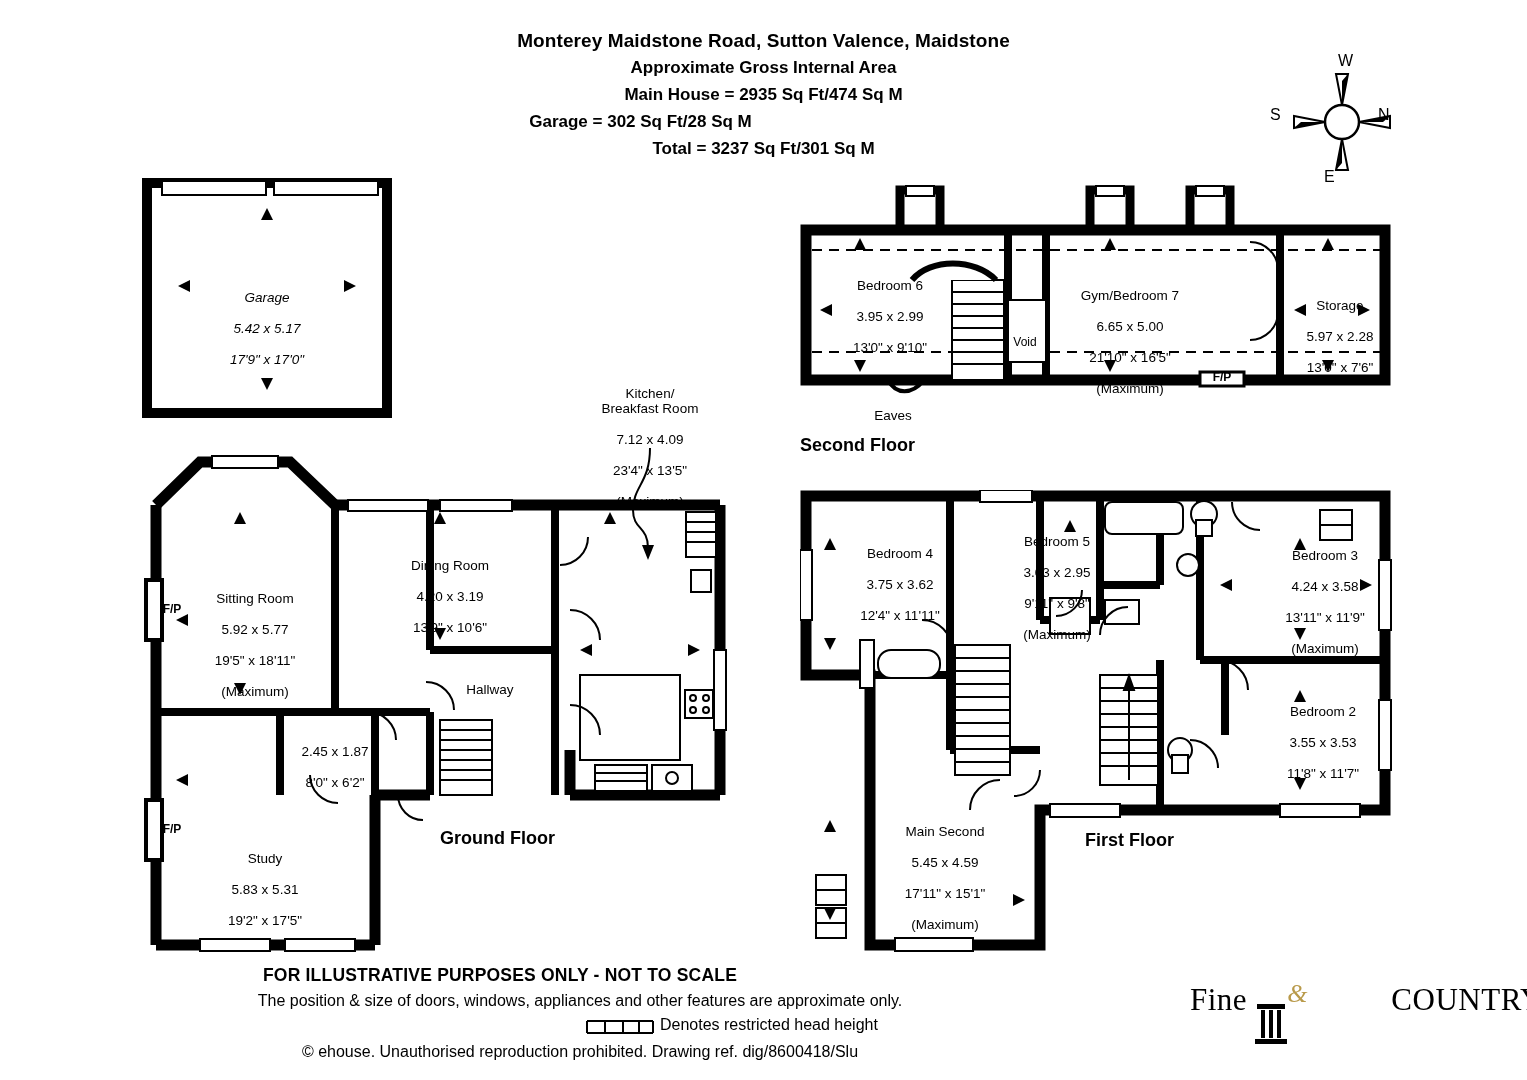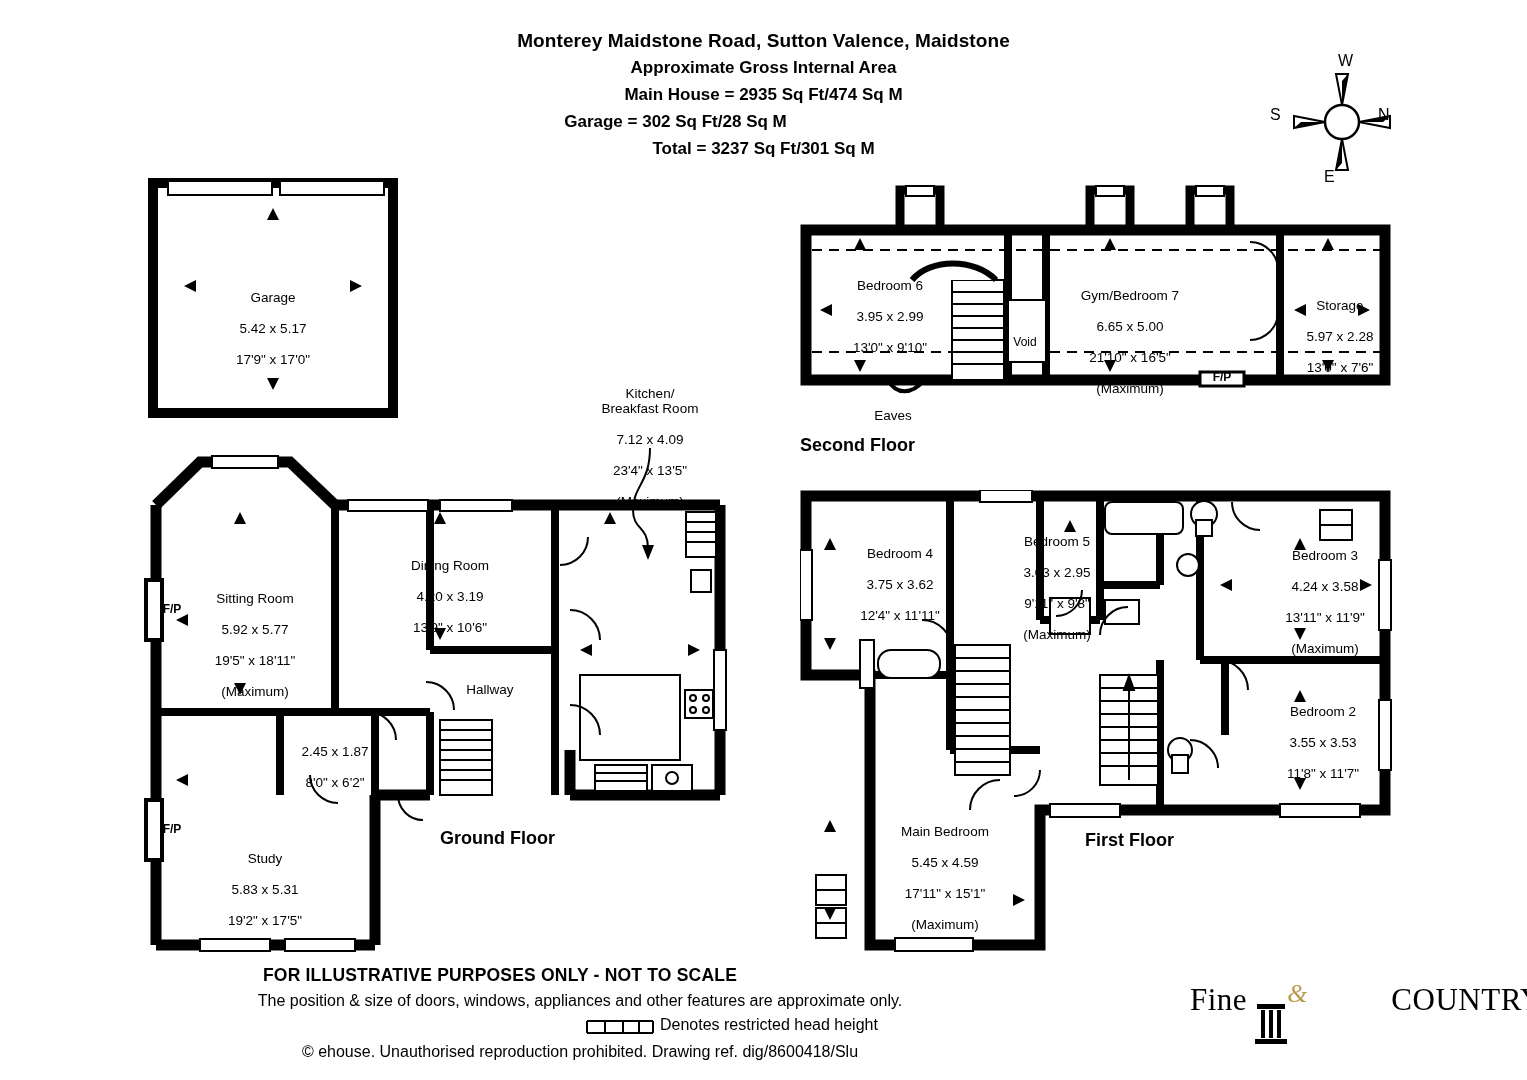--- a/index.html
+++ b/index.html
@@ -73,21 +73,21 @@
   svg { display: block; }
 </style>
 </head>
 <body>
 
 <div id="page">
 
   <div class="abs sub" style="left:0; top:58px; width:1527px;">Approximate Gross Internal Area</div>
   <div class="abs ttl" style="left:0; top:30px; width:1527px;">Monterey Maidstone Road, Sutton Valence, Maidstone</div>
   <div class="abs sub" style="left:0; top:85px; width:1527px;">Main House = 2935 Sq Ft/474 Sq M</div>
-  <div class="abs sub" style="left:0; top:112px; width:1281px;padding-left:35px;">Garage = 302 Sq Ft/28 Sq M</div>
+  <div class="abs sub" style="left:0; top:112px; width:1281px;">Garage = 302 Sq Ft/28 Sq M</div>
   <div class="abs sub" style="left:0; top:139px; width:1527px;">Total = 3237 Sq Ft/301 Sq M</div>
 
   <div class="abs" style="left:1270px; top:50px; width:150px; height:145px;">
     <svg width="150" height="145" viewBox="0 0 150 145">
       <circle cx="72" cy="72" r="17" fill="#ffffff" stroke="#000000" stroke-width="2.5"></circle>
 
       <polygon points="89,72 120,66 120,78" fill="#ffffff" stroke="#000000" stroke-width="2"></polygon>
       <polygon points="89,72 120,66 113,72" fill="#000000"></polygon>
 
       <polygon points="72,55 78,24 66,24" fill="#ffffff" stroke="#000000" stroke-width="2"></polygon>
@@ -98,21 +98,21 @@
 
       <polygon points="72,89 66,120 78,120" fill="#ffffff" stroke="#000000" stroke-width="2"></polygon>
       <polygon points="72,89 66,120 72,113" fill="#000000"></polygon>
     </svg>
     <div class="abs" style="left:108px; top:56px; font-size:16px;">N</div>
     <div class="abs" style="left:0px; top:56px; font-size:16px;">S</div>
     <div class="abs" style="left:68px; top:2px; font-size:16px;">W</div>
     <div class="abs" style="left:54px; top:118px; font-size:16px;">E</div>
   </div>
 
-  <div class="abs" style="left:148px; top:178px; width:250px; height:240px;">
+  <div class="abs" style="left:142px; top:178px; width:250px; height:240px;font-style:italic;">
     <svg width="250" height="240" viewBox="0 0 250 240">
 
       <rect x="5" y="5" width="240" height="230" fill="none" stroke="#000000" stroke-width="10"></rect>
 
       <rect x="20" y="3" width="104" height="14" fill="#ffffff" stroke="#000000" stroke-width="2"></rect>
       <rect x="132" y="3" width="104" height="14" fill="#ffffff" stroke="#000000" stroke-width="2"></rect>
 
       <g fill="#000000">
         <polygon points="36,108 48,102 48,114"></polygon>
         <polygon points="214,108 202,102 202,114"></polygon>
@@ -478,21 +478,21 @@
       <span>4.24 x 3.58</span><br>
       <span>13'11" x 11'9"</span><br>
       <span>(Maximum)</span>
     </div>
     <div class="abs label" style="left:448px; top:198px; width:150px;">
       <span>Bedroom 2</span><br>
       <span>3.55 x 3.53</span><br>
       <span>11'8" x 11'7"</span>
     </div>
     <div class="abs label" style="left:50px; top:318px; width:190px;">
-      <span>Main Bedroom</span><br>
+      <span>Main Second</span><br>
       <span>5.45 x 4.59</span><br>
       <span>17'11" x 15'1"</span><br>
       <span>(Maximum)</span>
     </div>
   </div>
 
   <div class="abs floorname" style="left:1085px; top:830px;">First Floor</div>
 
   <div class="abs foot1" style="left:0; top:965px; width:1000px;">FOR ILLUSTRATIVE PURPOSES ONLY - NOT TO SCALE</div>
   <div class="abs foot2" style="left:0; top:992px; width:1160px;">The position &amp; size of doors, windows, appliances and other features are approximate only.</div>

